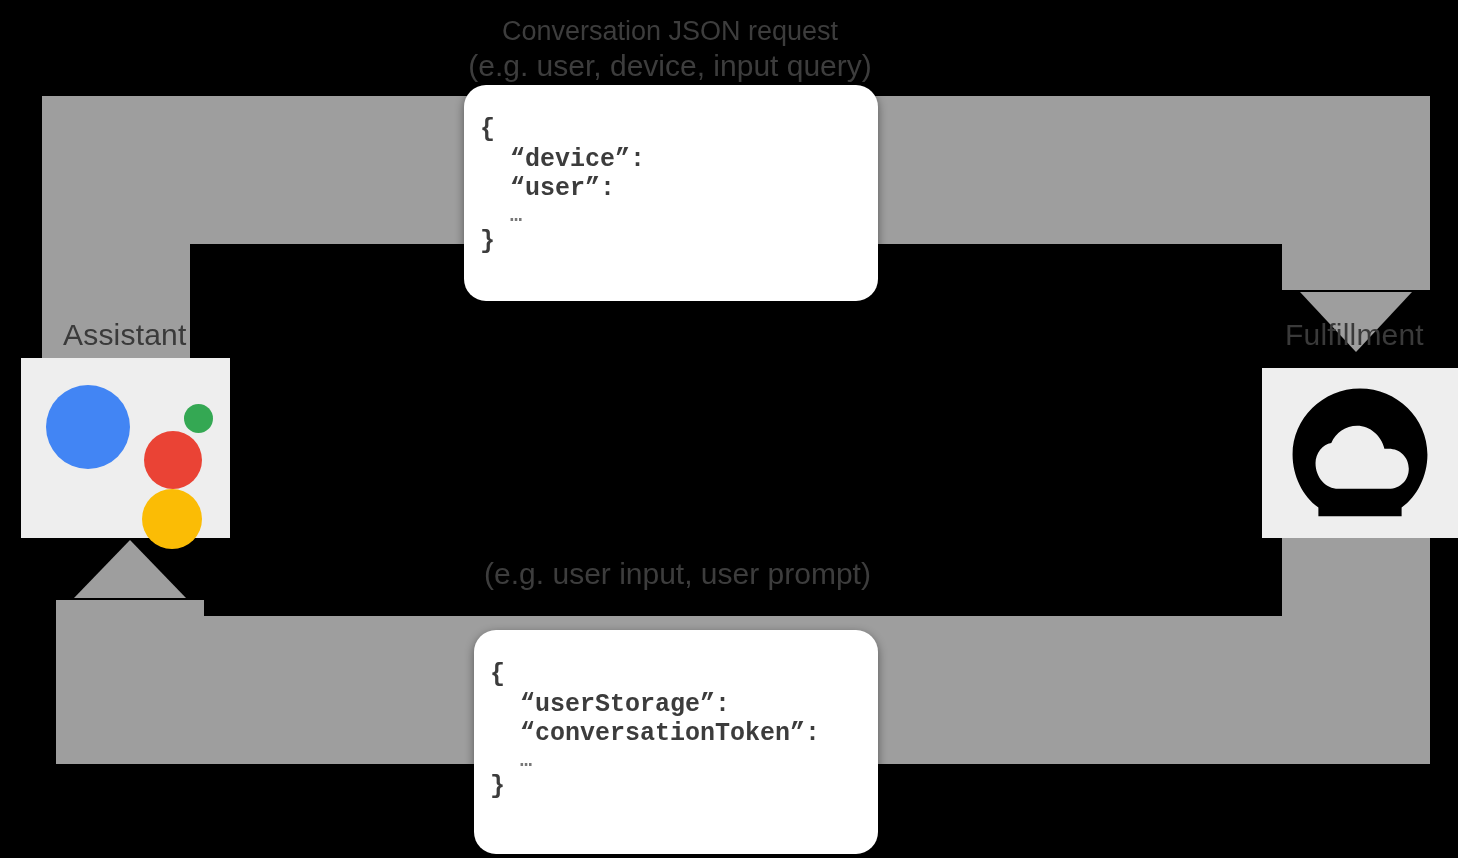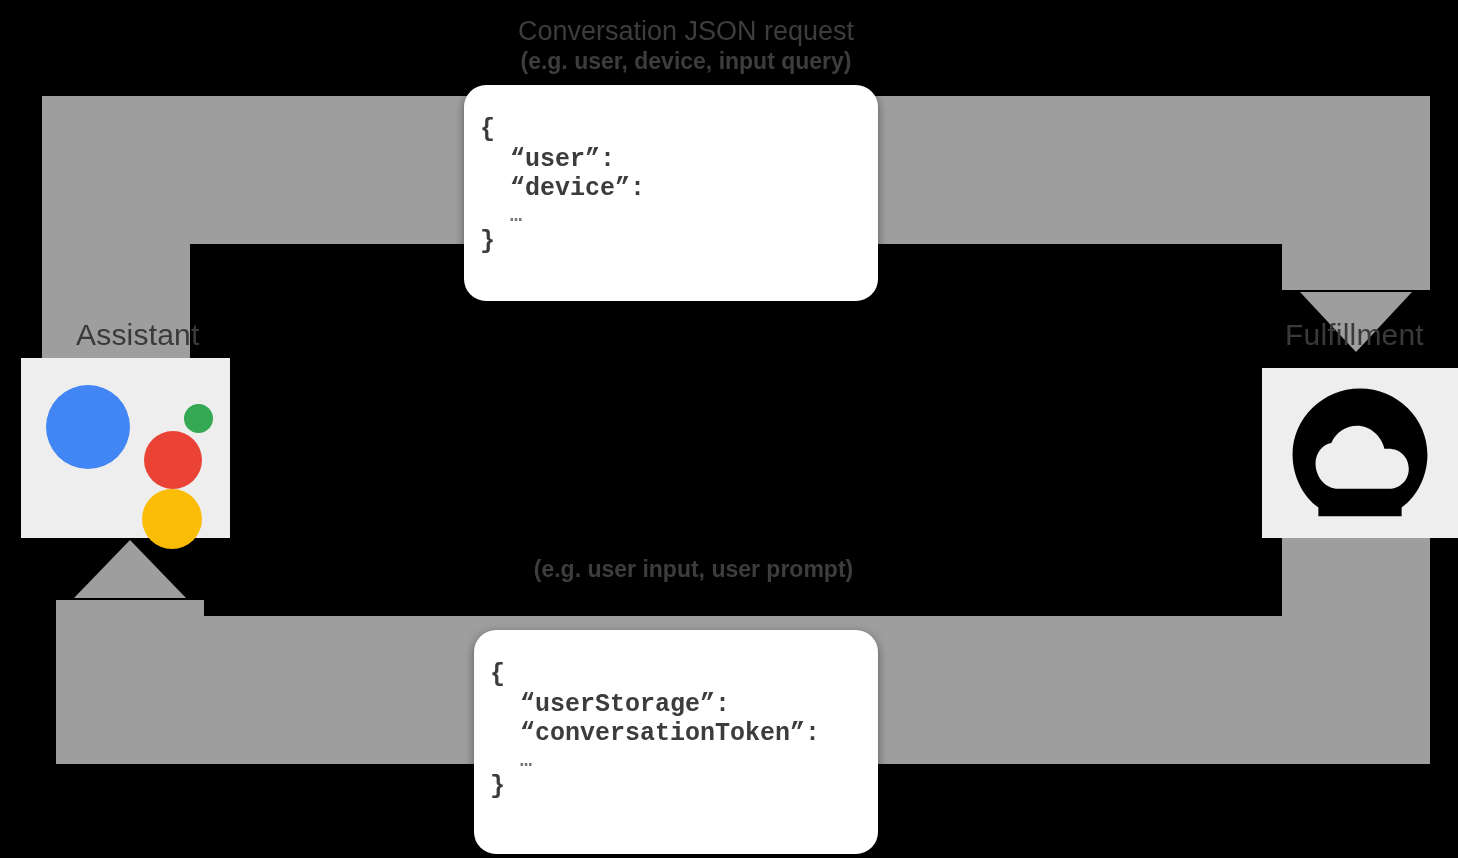--- a/index.html
+++ b/index.html
@@ -51,41 +51,40 @@
 
   
   .node-caption {
     position: absolute;
     color: #3a3a3a;
     font-size: 30px;
     font-weight: 400;
     letter-spacing: 0.2px;
     white-space: nowrap;
   }
-  #assistant-caption { left: 76px; top: 318px; }
+  #assistant-caption { left: 63px; top: 318px; }
   #fulfillment-caption { left: 1285px; top: 318px; }
 
   
   .edge-label {
     position: absolute;
     text-align: center;
     color: #3d3d3d;
     white-space: nowrap;
     line-height: 1.18;
-    padding-left: 16px;
   }
   .edge-label .edge-title {
     display: block;
     font-size: 27px;
     font-weight: 400;
   }
   .edge-label .edge-sub {
     display: block;
-    font-size: 23px;
-    font-weight: 700;
+    font-size: 30px;
+    font-weight: 400;
   }
   #request-label {
     left: 0;
     top: 16px;
     width: 1340px;
   }
   #response-label {
     left: 0;
     top: 556px;
     width: 1355px;
@@ -195,22 +194,22 @@
     </svg>
   </div>
 
   <div class="edge-label" id="request-label">
     <span class="edge-title">Conversation JSON request</span>
     <span class="edge-sub">(e.g. user, device, input query)</span>
   </div>
 
   <div class="json-card" id="request-card">
     <div class="json-line">{</div>
+    <div class="json-line indent">“device”:</div>
     <div class="json-line indent">“user”:</div>
-    <div class="json-line indent">“device”:</div>
     <div class="json-line ellipsis">…</div>
     <div class="json-line">}</div>
   </div>
 
   <div class="edge-label" id="response-label">
     <span class="edge-sub">(e.g. user input, user prompt)</span>
   </div>
 
   <div class="json-card" id="response-card">
     <div class="json-line">{</div>

